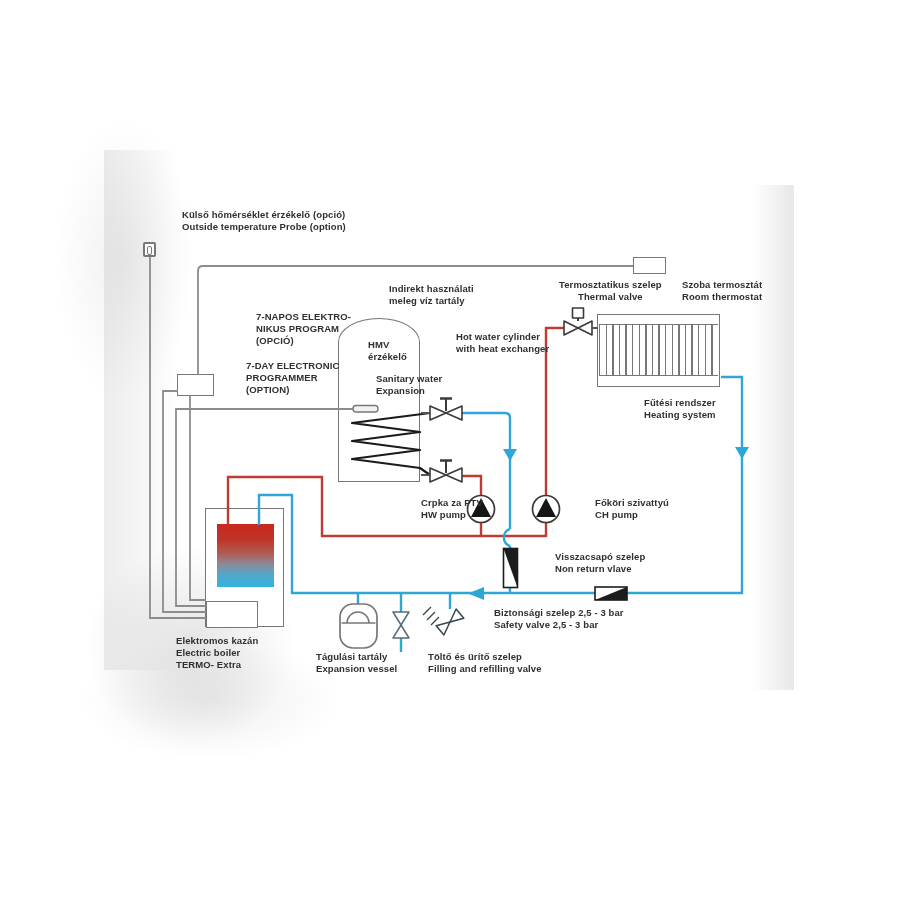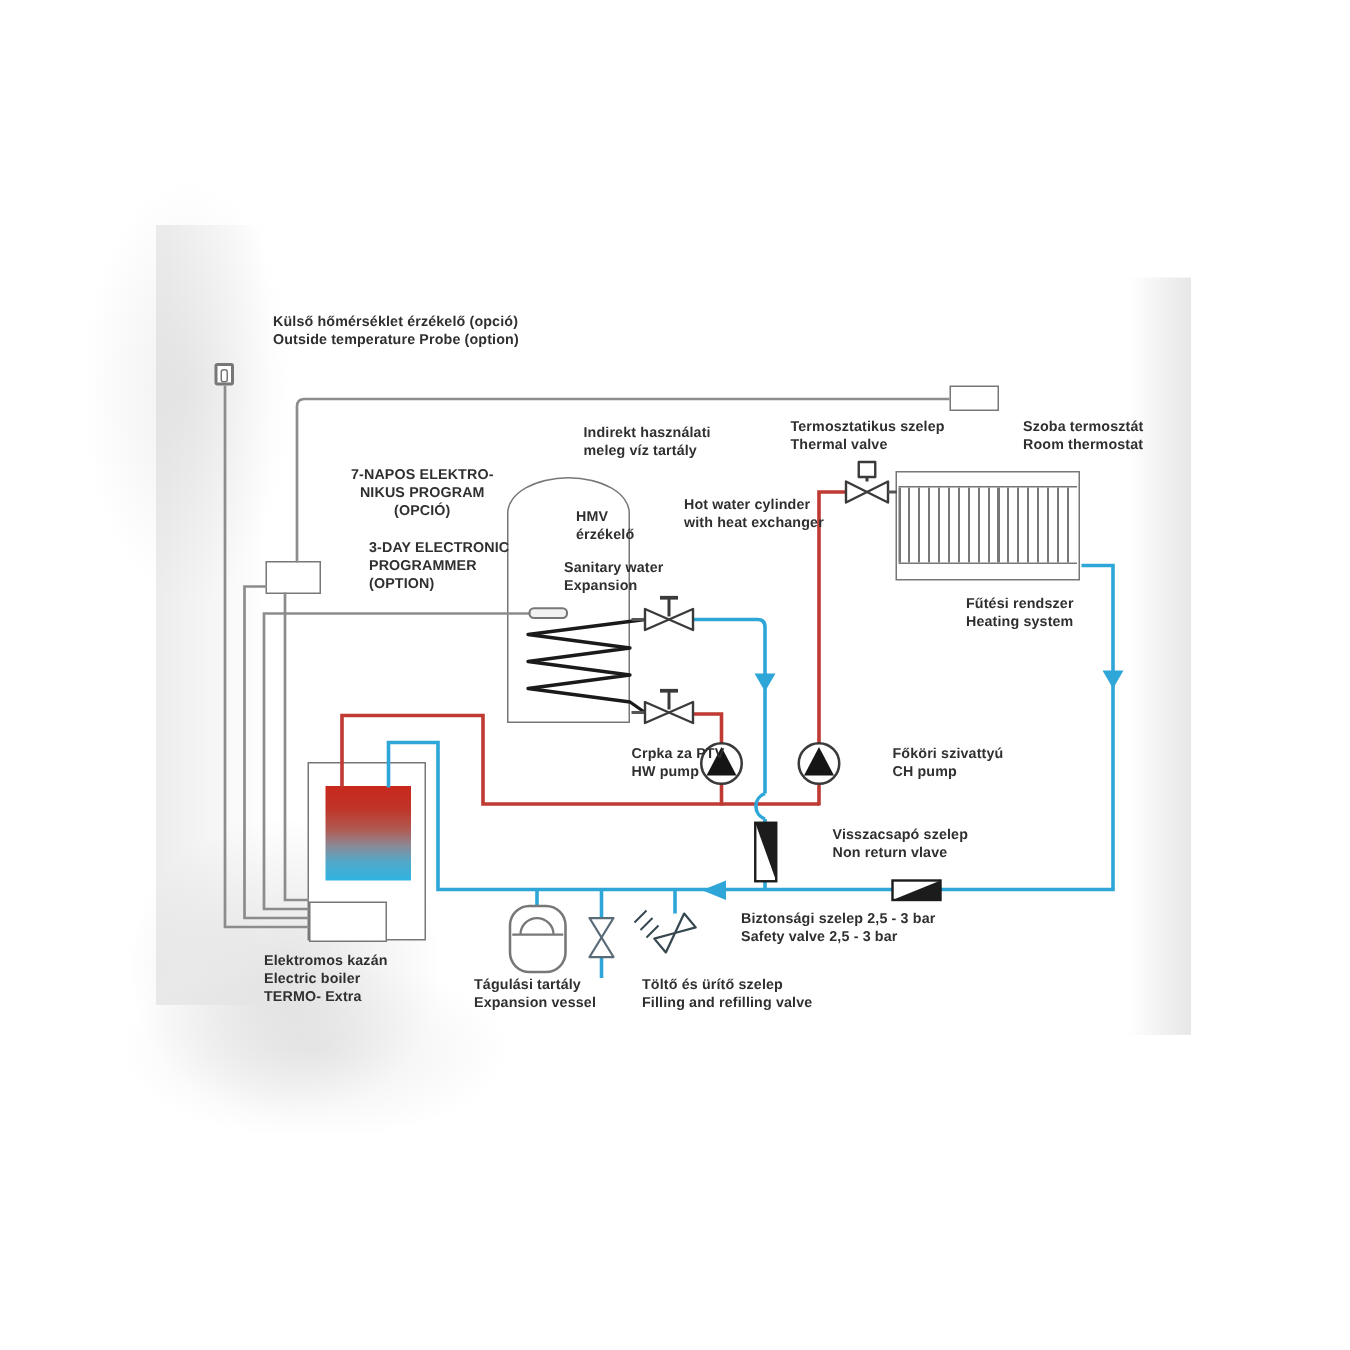--- a/index.html
+++ b/index.html
@@ -167,53 +167,53 @@
       <polygon points="393,612 409,612 401,625" style="fill:#fff;stroke:#5a6b78;stroke-width:1.5;stroke-linejoin:round;"></polygon>
       <polygon points="393,638 409,638 401,625" style="fill:#fff;stroke:#5a6b78;stroke-width:1.5;stroke-linejoin:round;"></polygon>
     </g>
   </svg>
 
   <div class="lbl" style="left:158px;top:209px;">
     <span>Külső hőmérséklet érzékelő (opció)</span>
     <span>Outside temperature Probe (option)</span>
   </div>
 
-  <div class="lbl" style="left:210px;top:311px;text-align:center;">
+  <div class="lbl" style="left:232px;top:311px;">
     <span>7-NAPOS ELEKTRO-</span>
     <span>NIKUS PROGRAM</span>
     <span>(OPCIÓ)</span>
   </div>
 
   <div class="lbl" style="left:222px;top:360px;">
-    <span>3-DAY ELECTRONIC</span>
+    <span>7-DAY ELECTRONIC</span>
     <span>PROGRAMMER</span>
     <span>(OPTION)</span>
   </div>
 
   <div class="lbl" style="left:365px;top:283px;">
     <span>Indirekt használati</span>
     <span>meleg víz tartály</span>
   </div>
 
-  <div class="lbl" style="left:360px;top:339px;">
+  <div class="lbl" style="left:344px;top:339px;">
     <span>HMV</span>
     <span>érzékelő</span>
   </div>
 
   <div class="lbl" style="left:352px;top:373px;">
     <span>Sanitary water</span>
     <span>Expansion</span>
   </div>
 
   <div class="lbl" style="left:432px;top:331px;">
     <span>Hot water cylinder</span>
     <span>with heat exchanger</span>
   </div>
 
-  <div class="lbl" style="left:503px;top:279px;">
+  <div class="lbl" style="left:535px;top:279px;text-align:center;">
     <span>Termosztatikus szelep</span>
     <span>Thermal valve</span>
   </div>
 
   <div class="lbl" style="left:658px;top:279px;">
     <span>Szoba termosztát</span>
     <span>Room thermostat</span>
   </div>
 
   <div class="lbl" style="left:586px;top:397px;margin-left:34px;">

